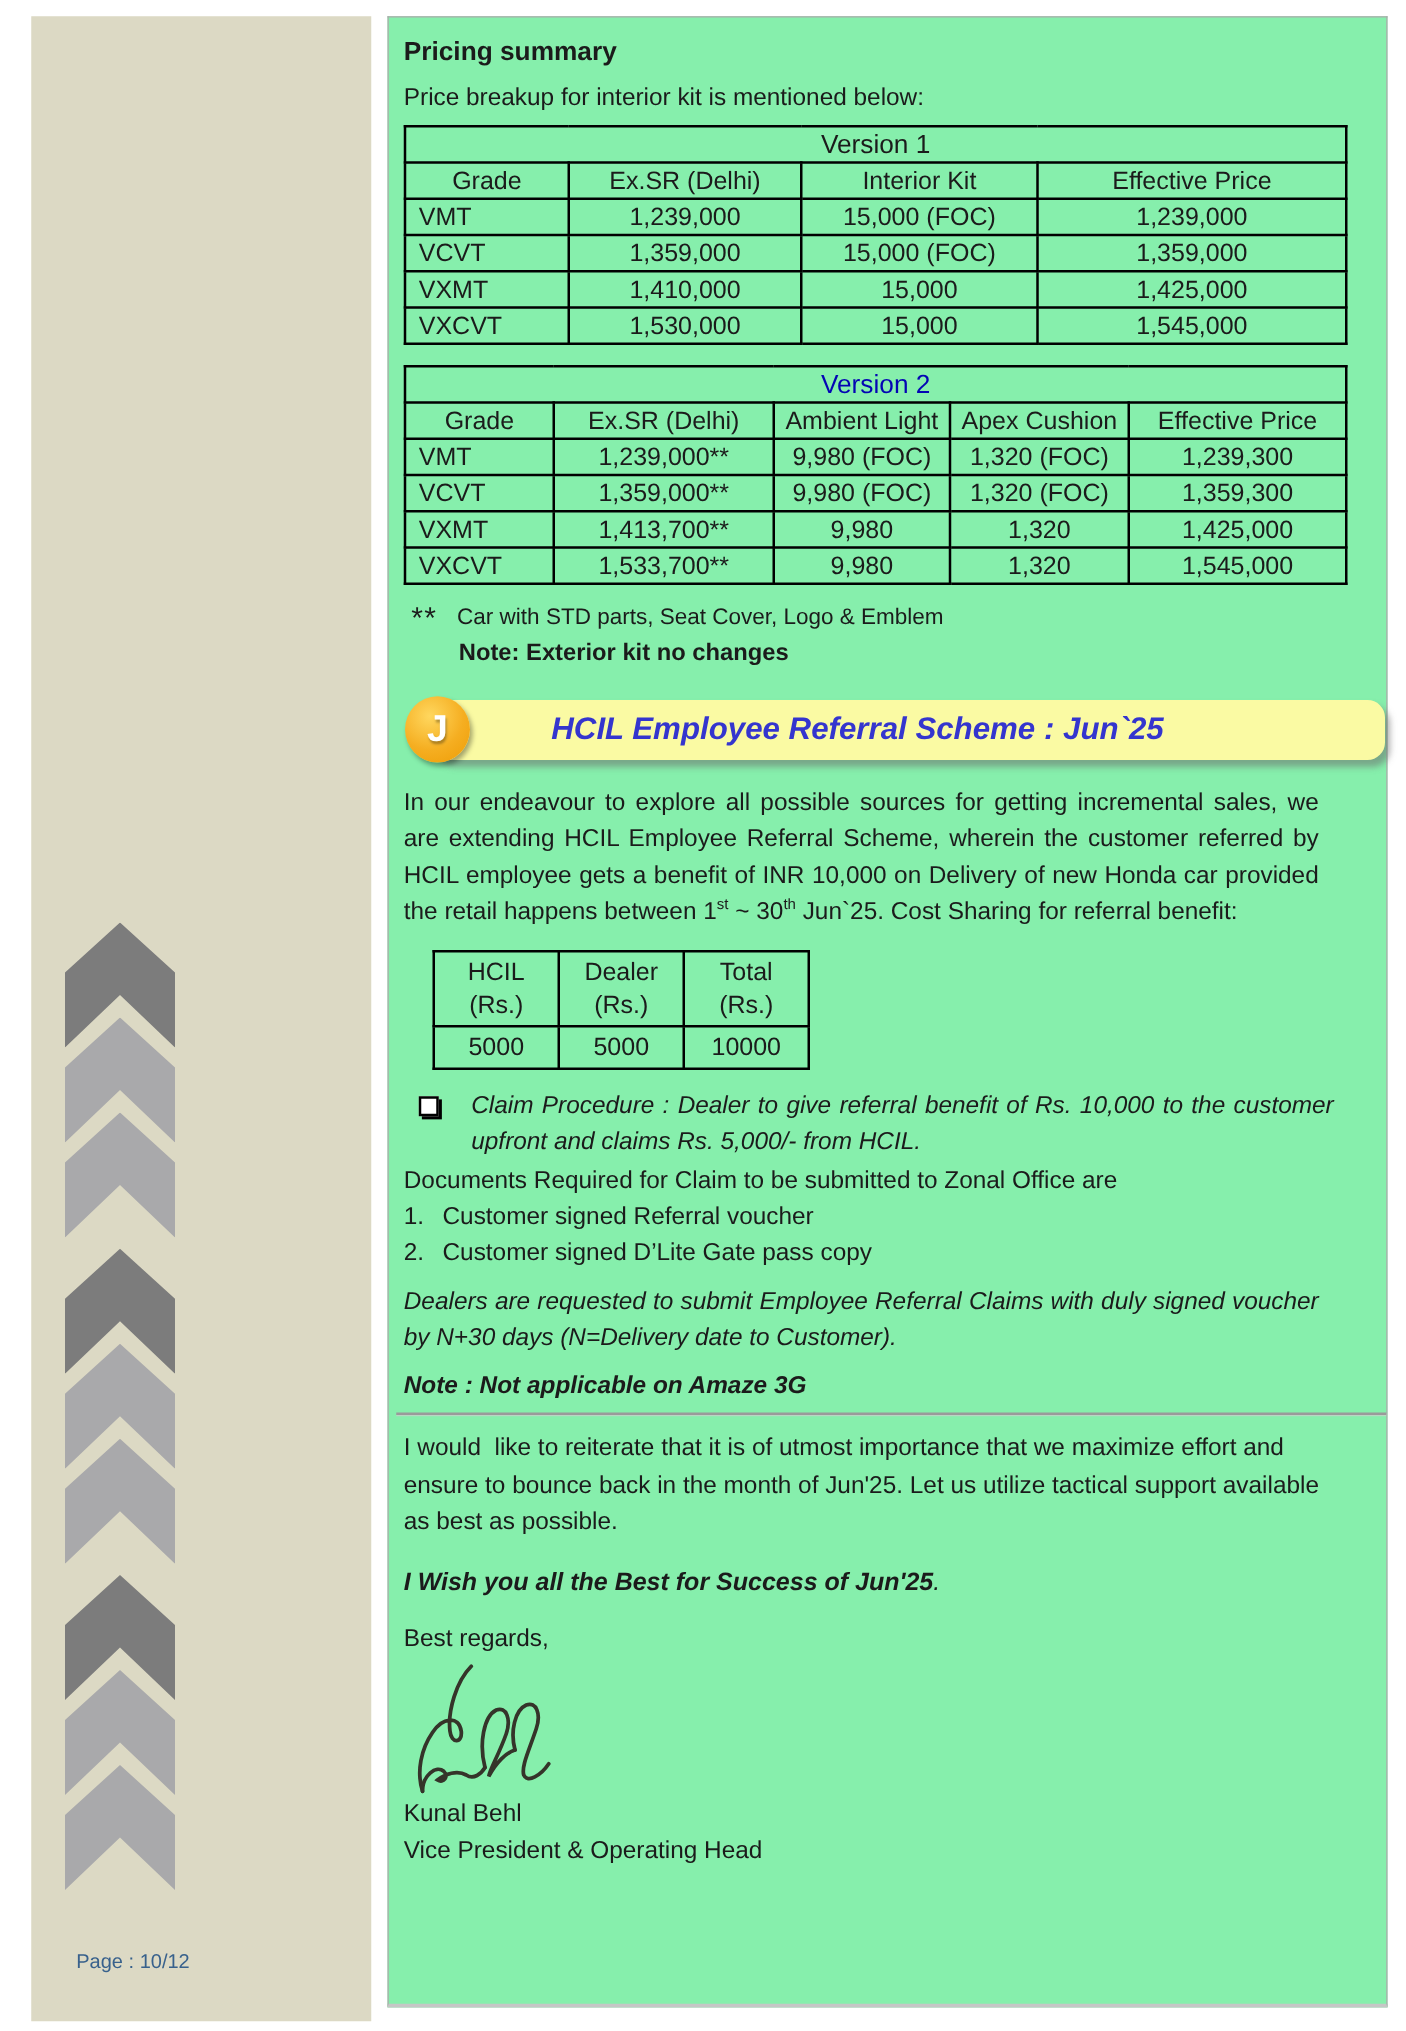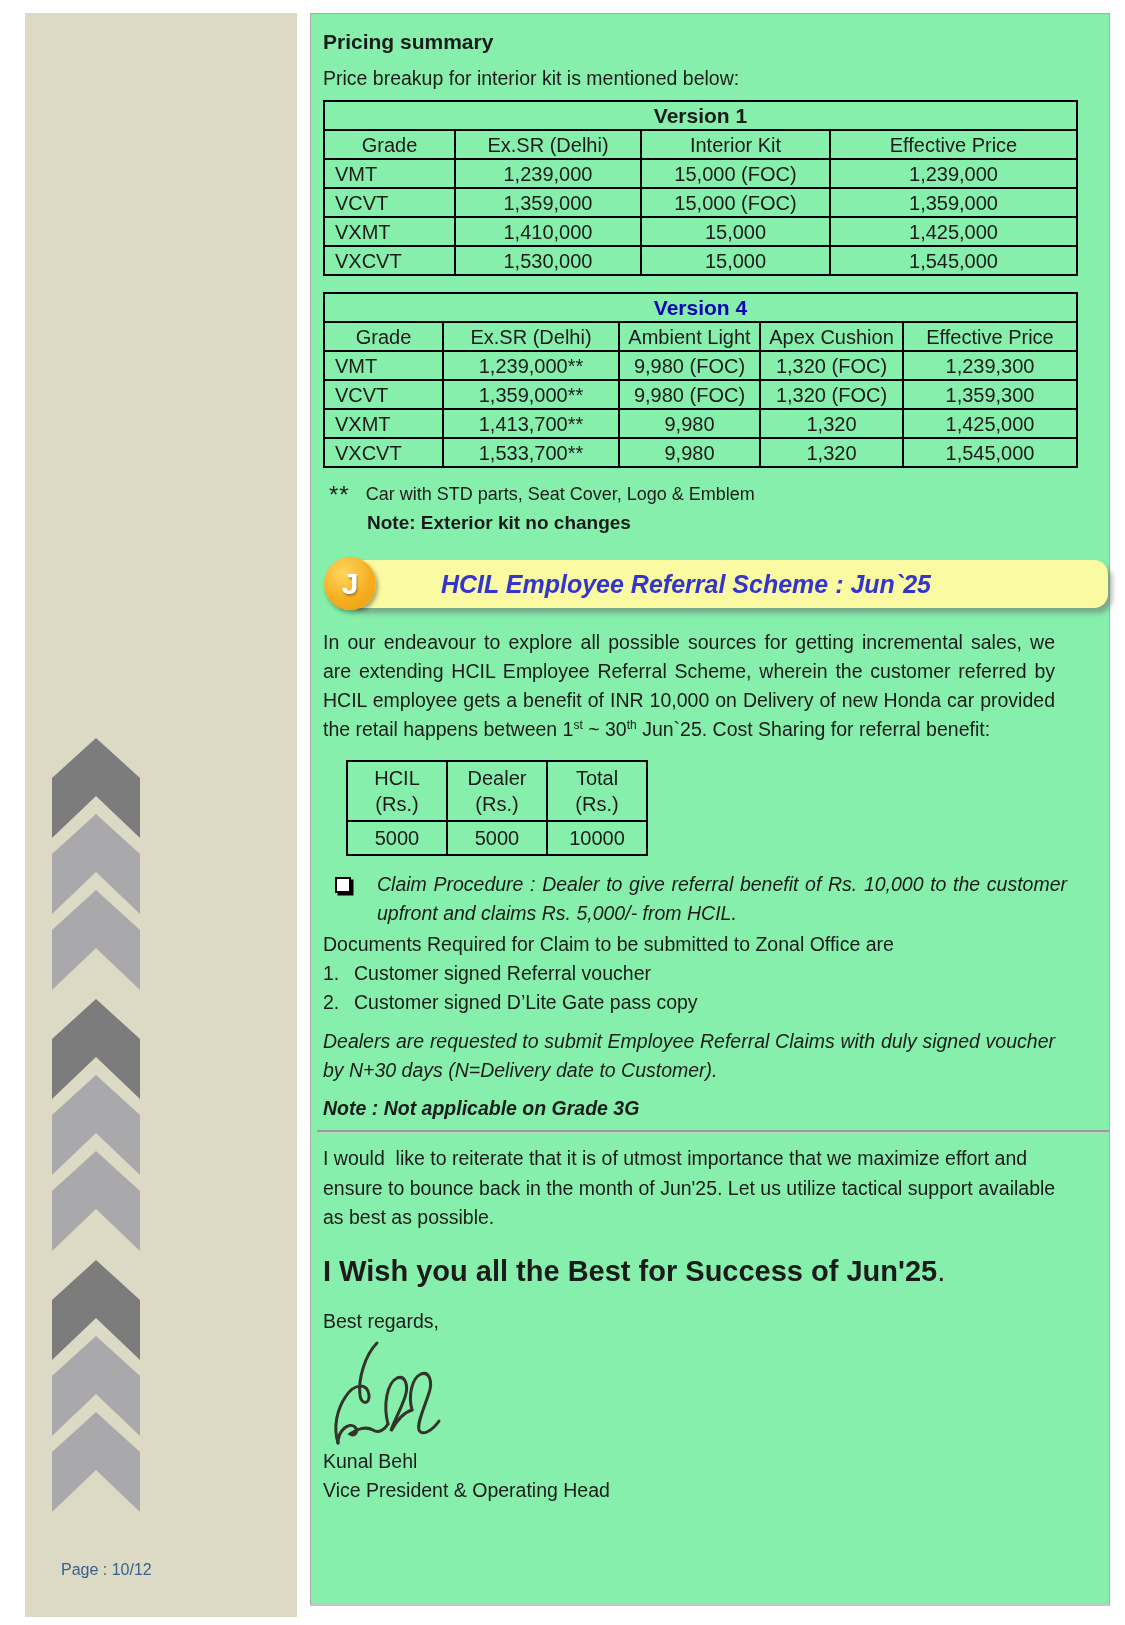--- a/index.html
+++ b/index.html
@@ -20,21 +20,21 @@
   .content{position:absolute;left:310px;top:13px;width:800px;height:1593px;box-sizing:border-box;
     background:#86efac;border:1px solid #ababab;border-bottom:3px solid #c6c6c6;
     padding:8px 0 0 10px;}
 
   .h-pricing{font-size:21px;font-weight:700;margin:8px 0 0 2px;}
   .p-intro{font-size:19.5px;margin:13px 0 10px 2px;}
 
   table{border-collapse:collapse;table-layout:fixed;}
   table.big{width:753px;margin-left:2px;font-size:20px;}
   table.big td{border:2px solid #000;text-align:center;padding:1px 4px;height:25px;line-height:1.2;overflow:hidden;}
-  table.big td.tbl-title{font-weight:700;font-size:21px;}
+  table.big td.tbl-title{font-weight:400;font-size:21px;}
   table.v2 td.tbl-title{color:#0404b4;}
   table.big td.first{text-align:left;padding-left:10px;}
 
   .footnote{margin:10px 0 0 8px;font-size:18px;}
   .fn-marker{font-size:24px;position:relative;top:3px;letter-spacing:1px;margin-right:16px;}
   .note-ext{margin:6px 0 0 46px;font-weight:700;font-size:19px;}
 
   .banner-wrap{position:relative;margin:26px 0 0 26px;width:761px;height:48px;}
   .banner{position:absolute;left:0;top:0;right:0;bottom:0;background:#fafaa3;border-radius:14px;
     box-shadow:4px 5px 5px rgba(110,110,110,.55);}
@@ -63,21 +63,21 @@
   .doc-num{width:31px;flex:none;}
 
   .p-submit{margin:10px 0 0 2px;width:732px;font-style:italic;text-align:justify;
     font-size:19.5px;line-height:1.48;}
   .p-amaze{margin:12px 0 0 2px;font-weight:700;font-style:italic;font-size:19.5px;}
 
   .divider{margin:10px 0 0 -4px;width:792px;border:none;border-top:2px solid #9a9a9a;
     box-shadow:0 1px 0 rgba(205,205,205,.7);height:0;}
 
   .p-closing{margin:12px 0 0 2px;width:742px;font-size:19.5px;line-height:1.52;white-space:pre-wrap;}
-  .p-wish{margin:22px 0 16px 2px;font-size:29px;}
+  .p-wish{margin:22px 0 16px 2px;font-size:20px;font-style:italic;}
   .p-wish .bold{font-weight:700;}
   .p-regards{margin:22px 0 0 2px;font-size:19.5px;}
   .signature{margin:4px 0 0 6px;display:block;}
   .sig-line{font-size:19.5px;line-height:1.48;margin:0 0 0 2px;}
 </style>
 </head>
 <body>
 
 <div class="sidebar" id="sidebar">
   <div class="page-num">Page : 10/12</div>
@@ -144,21 +144,21 @@
   <table class="big v2" style="margin-top:16px">
     <colgroup>
         <col style="width:119px">
         <col style="width:176px">
         <col style="width:141px">
         <col style="width:143px">
         <col style="width:174px">
       </colgroup>
   <tbody>
         <tr>
-          <td colspan="5" class="tbl-title">Version 4</td>
+          <td colspan="5" class="tbl-title">Version 2</td>
         </tr>
         <tr>
           <td>Grade</td>
           <td>Ex.SR (Delhi)</td>
           <td>Ambient Light</td>
           <td>Apex Cushion</td>
           <td>Effective Price</td>
         </tr>
         <tr>
           <td class="first">VMT</td>
@@ -233,21 +233,21 @@
   <div class="doc-item">
     <span class="doc-num">1.</span>
     <span>Customer signed Referral voucher</span>
   </div>
   <div class="doc-item">
     <span class="doc-num">2.</span>
     <span>Customer signed D’Lite Gate pass copy</span>
   </div>
 
   <p class="p-submit">Dealers are requested to submit Employee Referral Claims with duly signed voucher by N+30 days (N=Delivery date to Customer).</p>
-  <div class="p-amaze">Note : Not applicable on Grade 3G</div>
+  <div class="p-amaze">Note : Not applicable on Amaze 3G</div>
 
   <hr class="divider">
 
   <p class="p-closing">I would  like to reiterate that it is of utmost importance that we maximize effort and ensure to bounce back in the month of Jun'25. Let us utilize tactical support available as best as possible.</p>
 
   <div class="p-wish"><span class="bold">I Wish you all the Best for Success of Jun'25</span><span>.</span></div>
 
   <div class="p-regards">Best regards,</div>
 
   <svg class="signature" width="170" height="110" viewBox="0 0 170 110">

